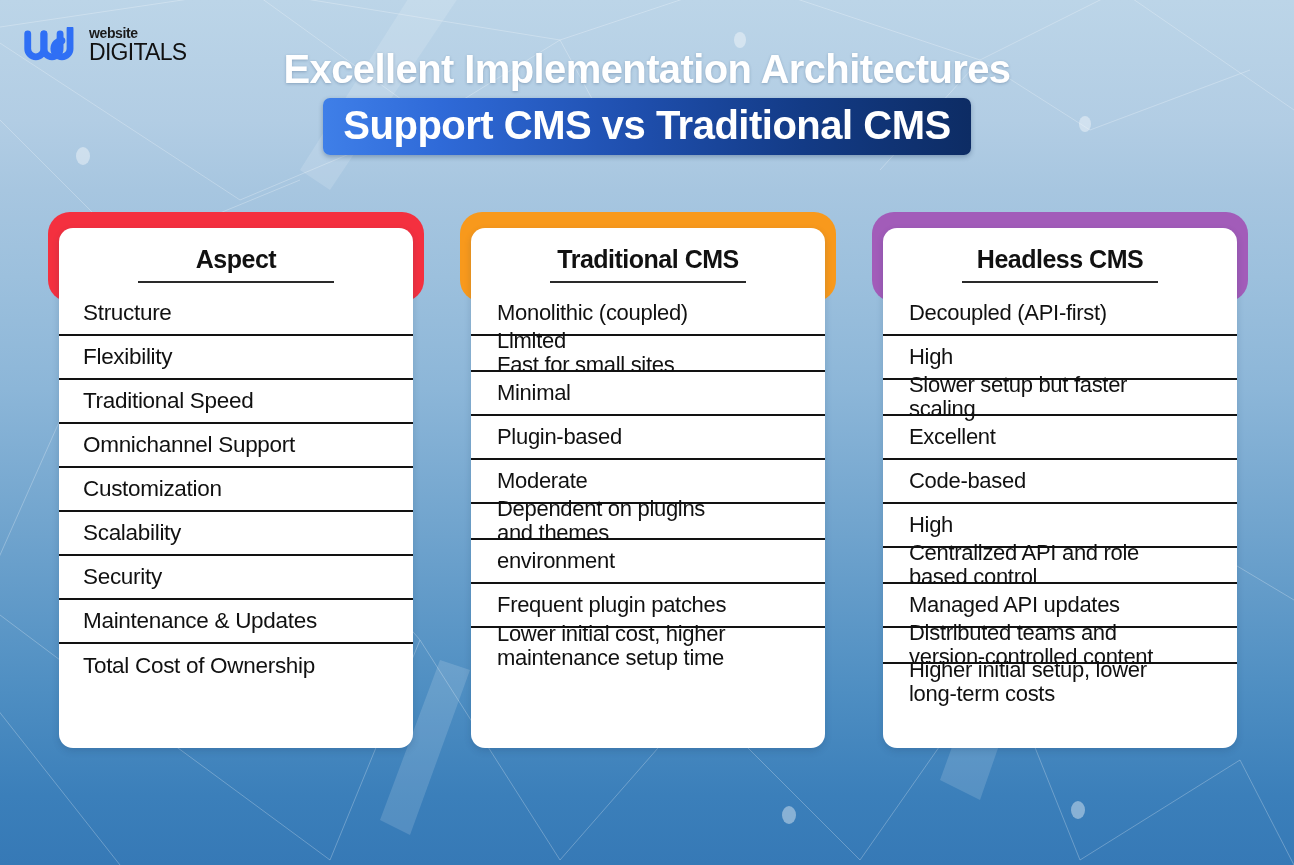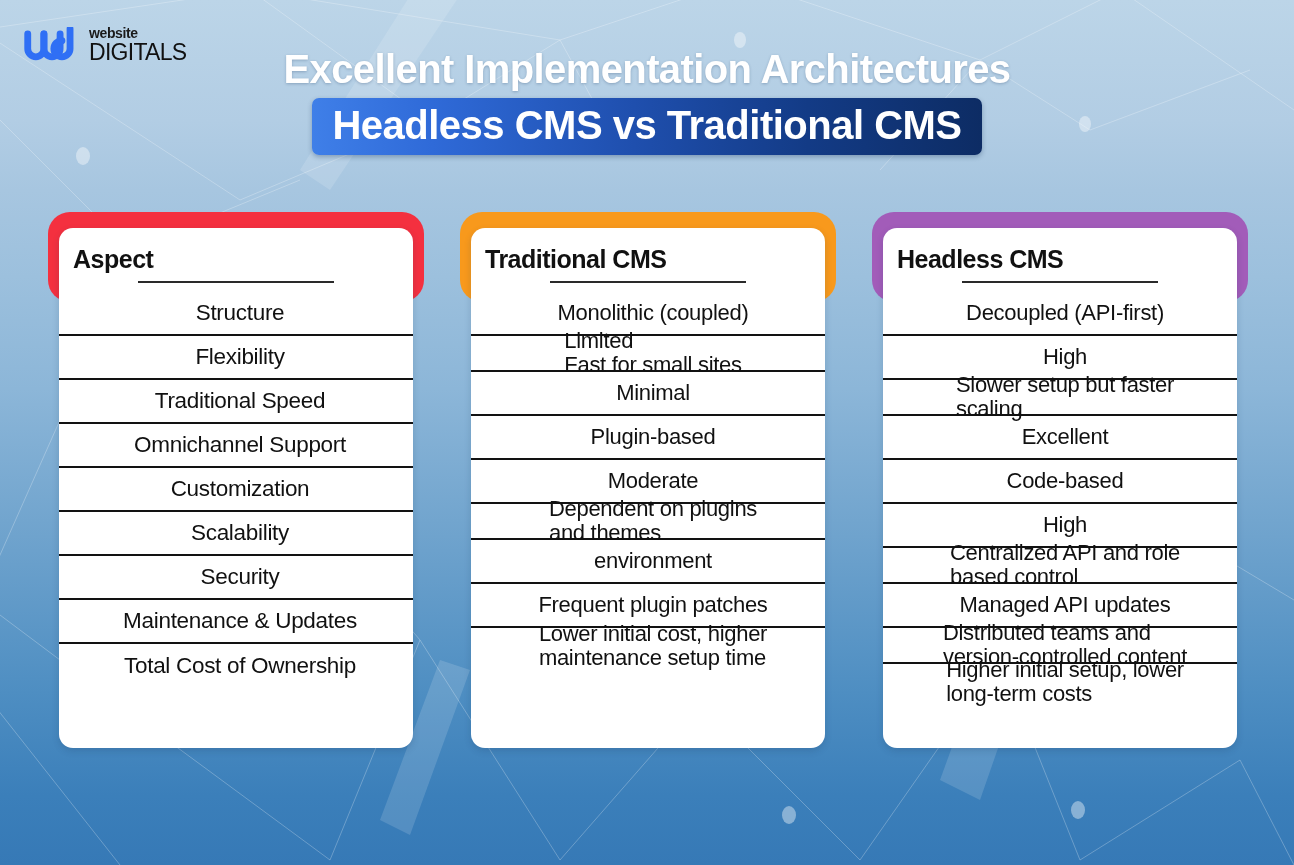--- a/index.html
+++ b/index.html
@@ -81,36 +81,37 @@
     margin-left:11px; margin-top:16px;
     width:354px;
     background:#ffffff;
     border-radius:14px;
     box-shadow:0 3px 7px rgba(20,50,90,.18);
     padding:12px 0 14px 0;
     min-height:520px;
   }
 
   .card-head {
+    text-align:center;
     padding:5px 14px 0 14px;
   }
   .card-head .htxt {
     font-size:25px; font-weight:800; color:#111;
     letter-spacing:-0.5px; display:block;
   }
   .head-rule {
     width:60%; height:2px; background:#2a2a2a;
     margin:7px auto 0 auto;
   }
 
   .rows { margin-top:9px; }
   .row {
     padding:6px 16px 6px 26px;
     border-bottom:2px solid #121212;
-    display:flex; align-items:center;justify-content:center;
+    display:flex; align-items:center;
   }
   .row:last-child { border-bottom:none; }
   .row .rtxt {
     font-size:22px; color:#111; line-height:1.08;
     letter-spacing:-0.3px; font-weight:400;
     white-space:pre-line;
   }
 
   .col-aspect .row { padding-left:24px; }
   .col-aspect .row .rtxt { font-size:22.5px; }
@@ -169,21 +170,21 @@
   </svg>
   <span class="logo-text">
     <span class="l1">website</span>
     <span class="l2">DIGITALS</span>
   </span>
 </div>
 
 <div class="title-wrap">
   <span class="title-main">Excellent Implementation Architectures</span>
   <div class="title-hl-row">
-    <span class="title-hl">Headless CMS vs Traditional CMS</span>
+    <span class="title-hl">Support CMS vs Traditional CMS</span>
   </div>
 </div>
 
 <div class="cards">
 
   <div class="card-col col-aspect">
     <div class="card-back" style="background:#f4303f"></div>
     <div class="card">
       <div class="card-head">
         <span class="htxt">Aspect</span>

